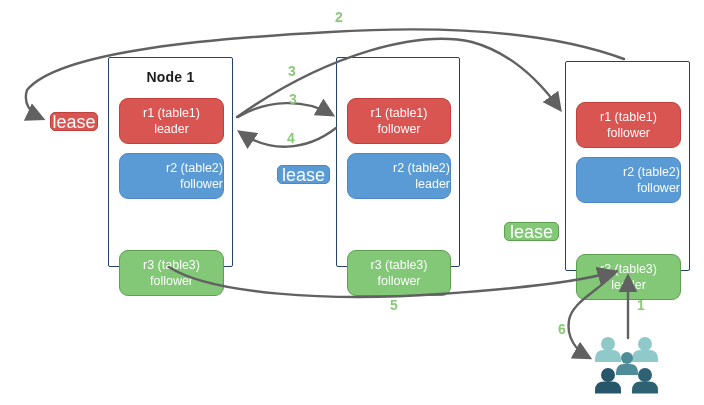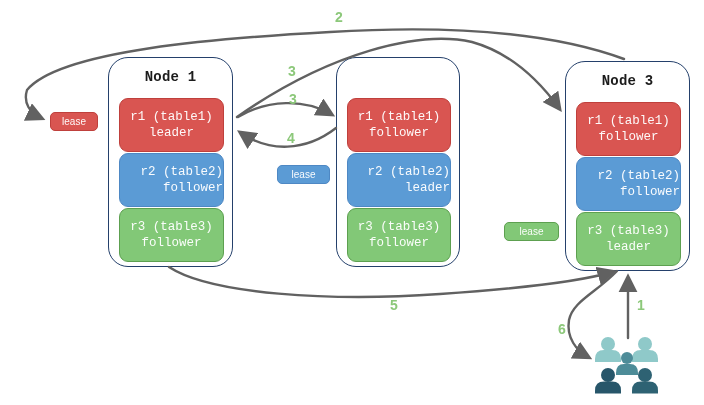--- a/index.html
+++ b/index.html
@@ -3,41 +3,41 @@
 <meta charset="utf-8">
 <style>
   html,body{margin:0;padding:0;background:#ffffff;}
   .stage{
     position:relative;width:704px;height:405px;overflow:hidden;
     font-family:"Liberation Sans",sans-serif;background:#ffffff;
   }
   
   .node{
     position:absolute;width:125px;height:210px;background:#ffffff;
-    border:1.6px solid var(--node-border,#24406b);border-radius:20px;
-    box-sizing:border-box;z-index:2;font-family:Liberation Mono, monospace;
+    border:1.6px solid var(--node-border,#24406b);border-radius:2px;
+    box-sizing:border-box;z-index:2;
   }
   .node-title{
     text-align:center;margin-top:11px;font-size:14px;font-weight:bold;
     color:#1c1c1c;letter-spacing:.2px;
   }
   .replica{
-    position:absolute;left:10px;width:105px;height:54px;border-radius:9px;
+    position:absolute;left:10px;width:105px;height:46px;border-radius:9px;
     box-sizing:border-box;display:flex;flex-direction:column;align-items:center;
     justify-content:center;color:rgba(255,255,255,.96);font-size:12.5px;line-height:1.28;
     text-align:center;
   }
   .replica.red  {background:var(--red-fill,#d95551);border:1.4px solid var(--red-border,#bf403c);}
   .replica.blue {background:var(--blue-fill,#5b9bd5);border:1.4px solid var(--blue-border,#4e88c4);align-items:flex-end;}
-  .replica.green{background:var(--green-fill,#82c877);border:1.4px solid var(--green-border,#5da050);}
+  .replica.green{background:var(--green-fill,#82c877);border:1.4px solid var(--green-border,#5da050);margin-top:42px;}
   .slot-0{top:40px}.slot-1{top:95px}.slot-2{top:150px}
   
   .lease{
     position:absolute;height:19px;line-height:18px;border-radius:5px;
-    text-align:center;color:rgba(255,255,255,.96);font-size:10px;z-index:3;
+    text-align:center;color:rgba(255,255,255,.96);font-size:18px;z-index:3;
     box-sizing:border-box;
   }
   .lease.red  {background:var(--red-fill,#d95551);border:1px solid var(--red-border,#bf403c);}
   .lease.blue {background:var(--blue-fill,#5b9bd5);border:1px solid var(--blue-border,#4e88c4);}
   .lease.green{background:var(--green-fill,#82c877);border:1px solid var(--green-border,#5da050);}
   
   .step{
     position:absolute;transform:translate(-50%,-50%);z-index:6;
     font-size:14px;font-weight:bold;color:var(--step-label,#8cc87a);
   }
@@ -75,21 +75,20 @@
       <div>r2 (table2)</div>
       <div>leader</div>
     </div>
     <div class="replica green slot-2" style="width:104px">
       <div>r3 (table3)</div>
       <div>follower</div>
     </div>
   </div>
 
   <div class="node" style="left:565px;top:61px">
-    <div class="node-title">Node 3</div>
     <div class="replica red slot-0">
       <div>r1 (table1)</div>
       <div>follower</div>
     </div>
     <div class="replica blue slot-1">
       <div>r2 (table2)</div>
       <div>follower</div>
     </div>
     <div class="replica green slot-2">
       <div>r3 (table3)</div>

